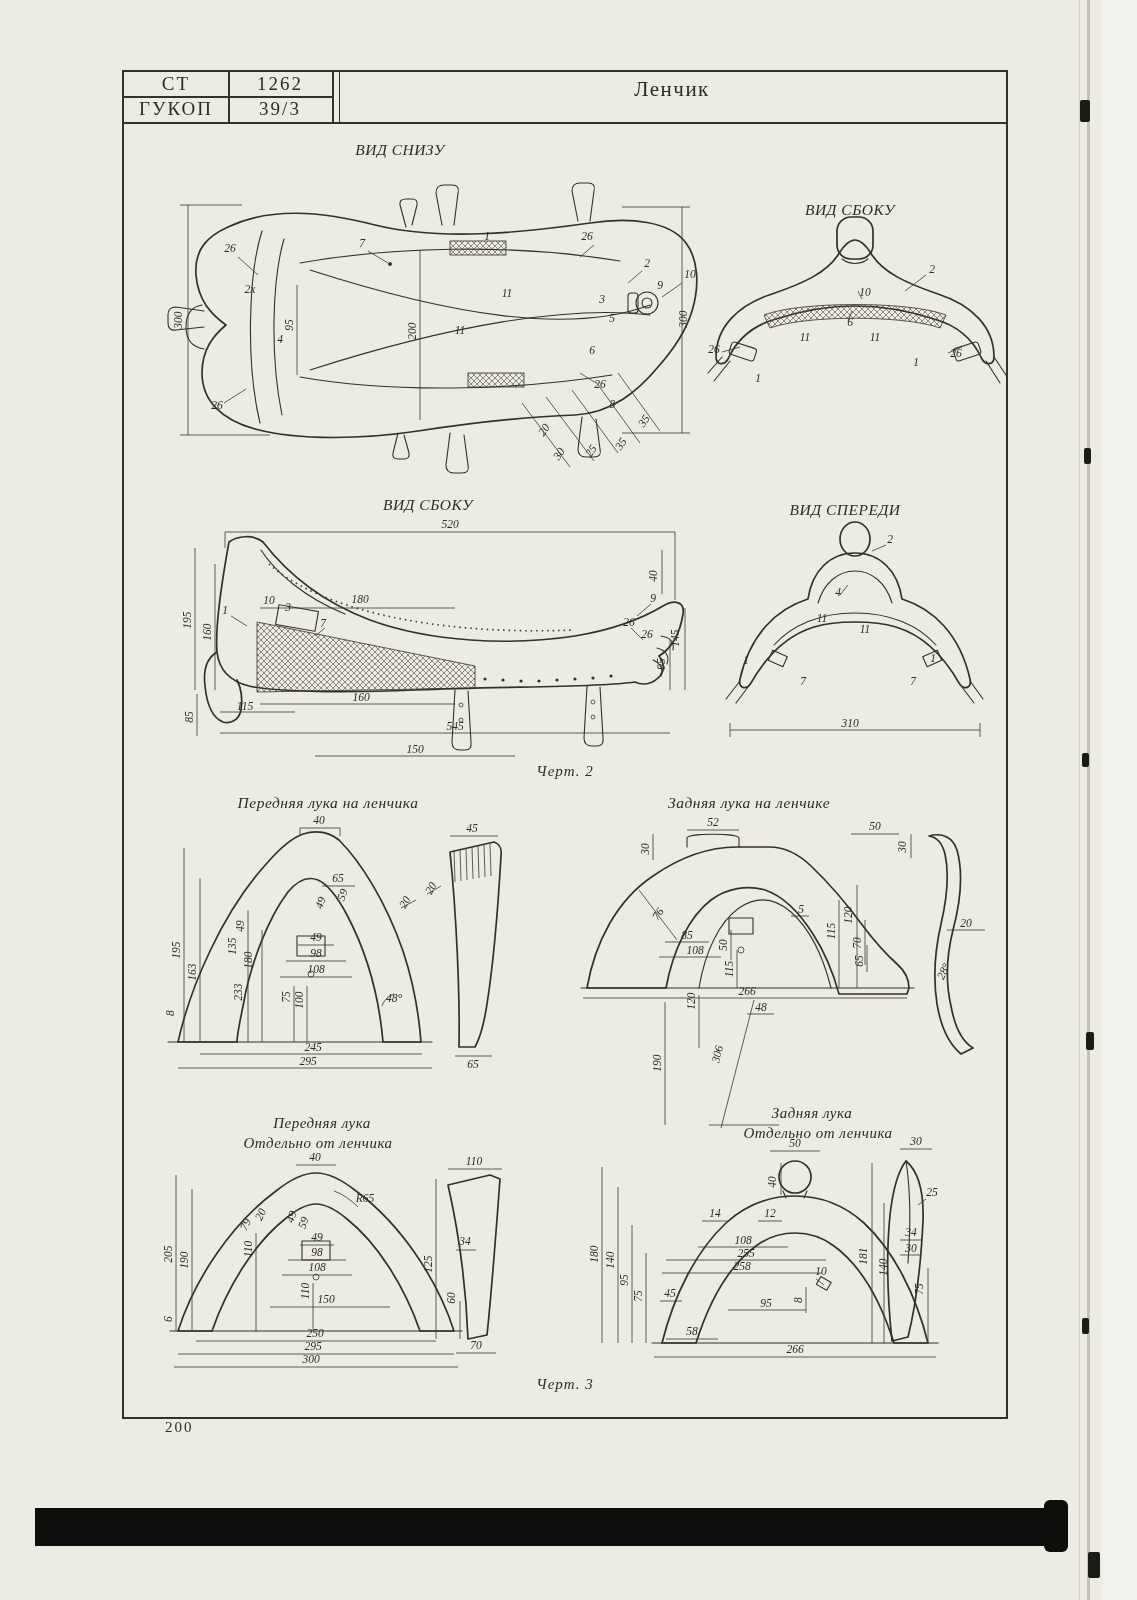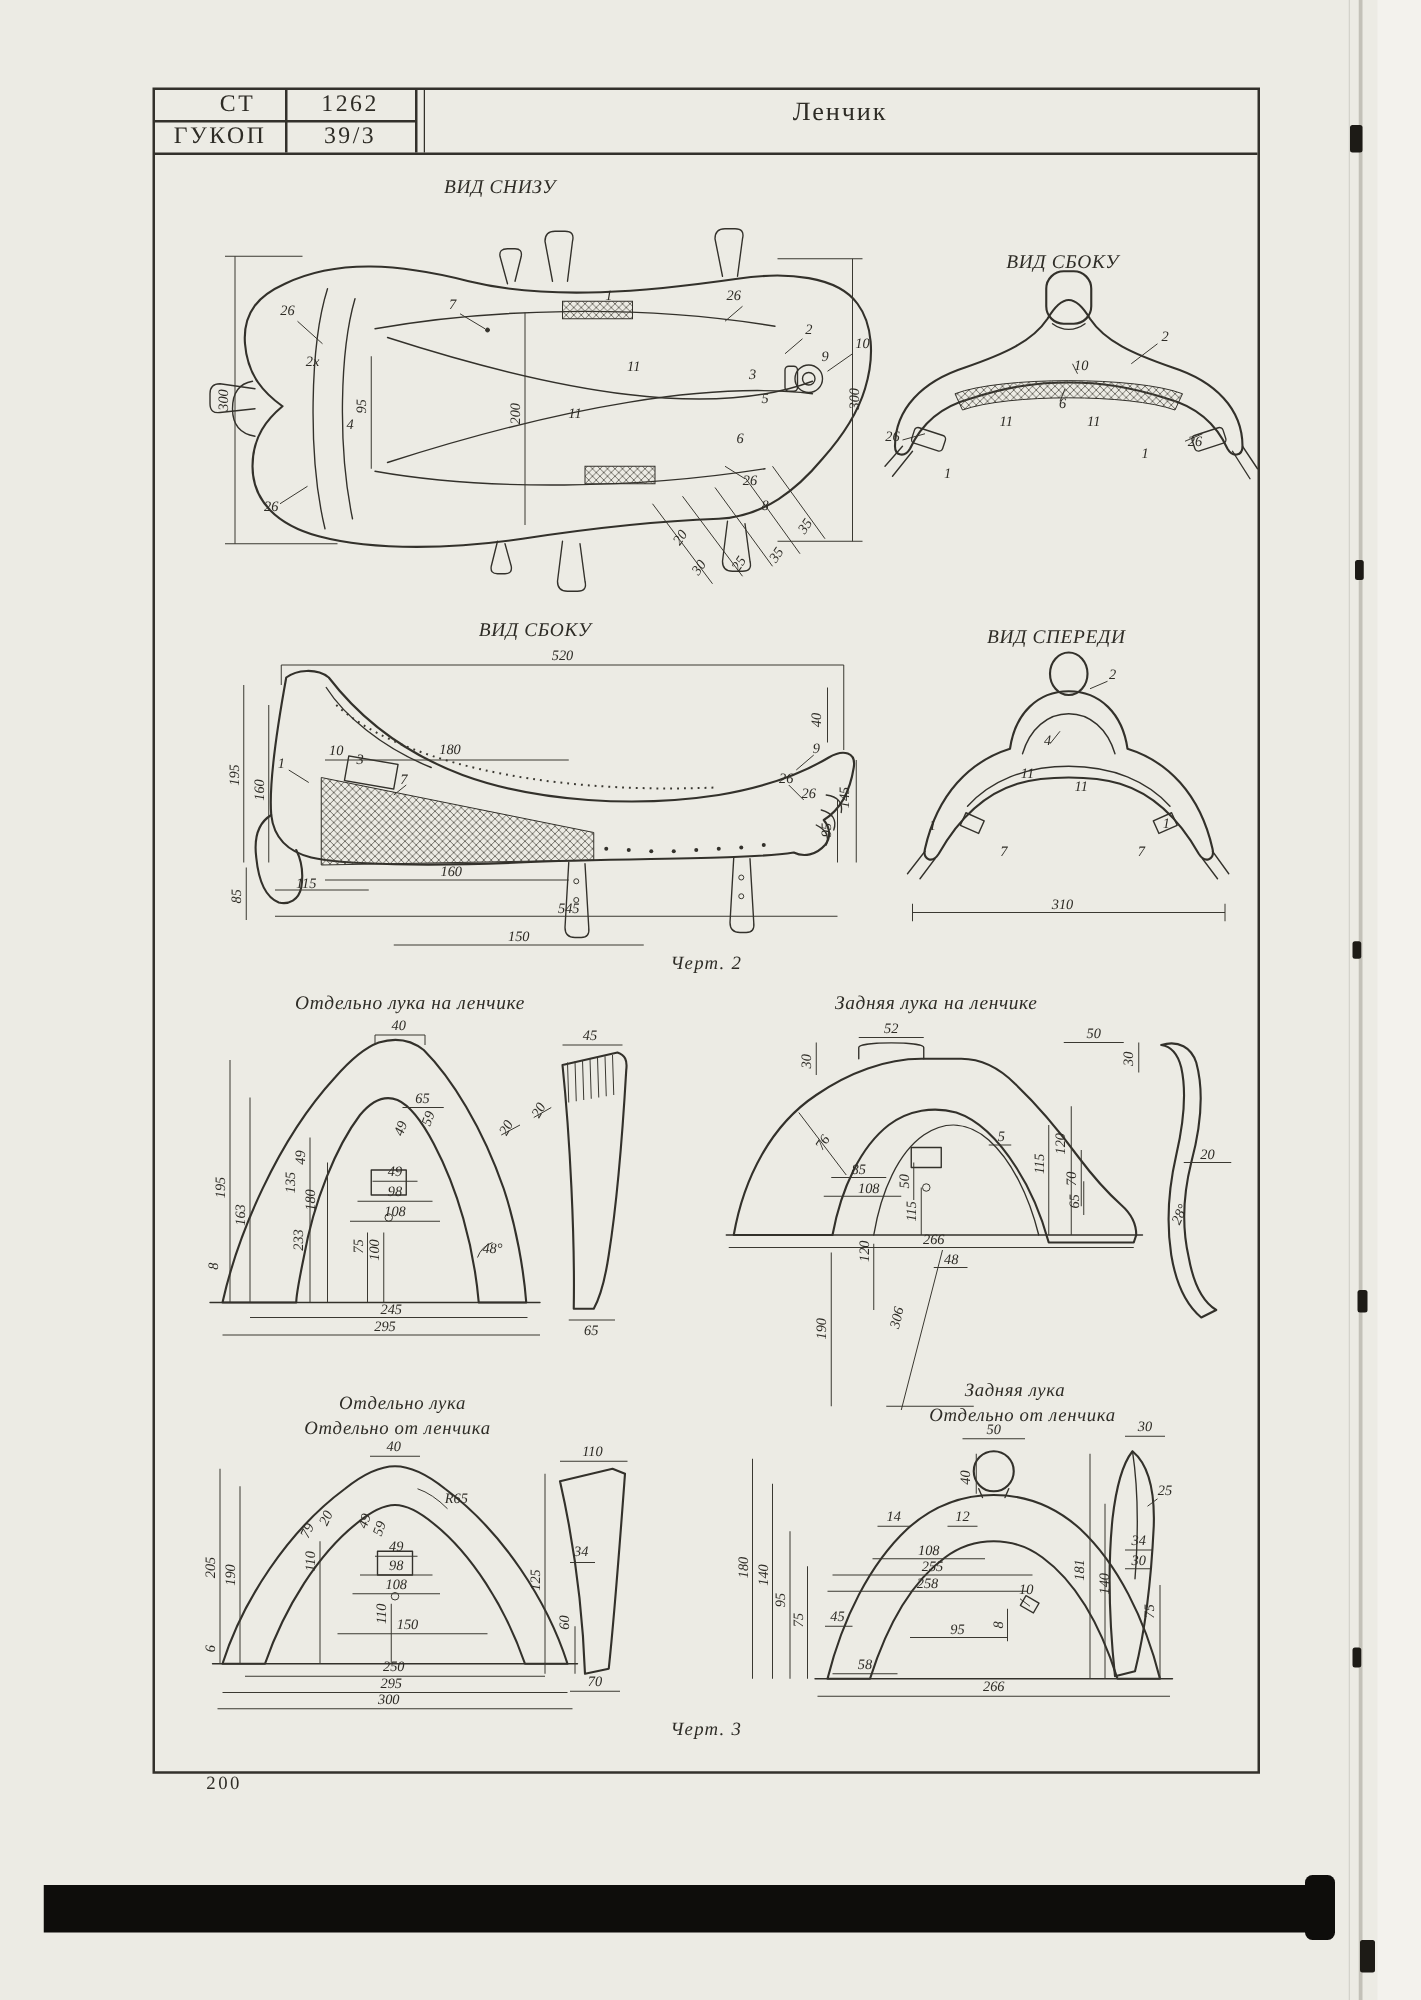--- a/index.html
+++ b/index.html
@@ -5,21 +5,21 @@
   html,body{margin:0;padding:0;background:#b9b7b0;}
   .page{position:relative;width:1137px;height:1600px;background:#ecebe4;overflow:hidden;
         font-family:"Liberation Serif","DejaVu Serif",serif;color:#2e2c26;}
   .rightstrip{position:absolute;left:1102px;top:0;width:35px;height:1600px;background:#f3f2ed;}
   .frame{position:absolute;left:122px;top:70px;width:882px;height:1345px;border:2.5px solid #33312b;}
   .hdr{position:absolute;left:0;top:0;width:100%;height:50px;border-bottom:2px solid #33312b;}
   .stamp{position:absolute;left:0;top:0;width:208px;height:50px;}
   .stamp .vline{position:absolute;left:104px;top:0;bottom:0;width:1.5px;background:#33312b;}
   .stamp .hline{position:absolute;left:0;right:0;top:24px;height:1.5px;background:#33312b;}
   .cell{position:absolute;width:104px;text-align:center;font-size:19px;letter-spacing:2px;line-height:24px;}
-  .c1r1{left:0;top:0;padding-left:14px;} .c2r1{left:104px;top:0;} .c1r2{left:0;top:25px;} .c2r2{left:104px;top:25px;}
+  .c1r1{left:0;top:0;} .c2r1{left:104px;top:0;} .c1r2{left:0;top:25px;} .c2r2{left:104px;top:25px;}
   .stamp-sep{position:absolute;left:208px;top:0;bottom:0;width:5px;border-left:2px solid #33312b;border-right:1.5px solid #33312b;}
   .doc-title{position:absolute;left:214px;right:0;top:0;height:34px;display:flex;align-items:center;justify-content:center;
              font-size:21px;letter-spacing:1.5px;}
   .pnl{position:absolute;}
   .pnl svg{position:absolute;left:0;top:0;overflow:visible;}
   .ptitle{position:absolute;transform:translateX(-50%);font-style:italic;font-size:15.5px;white-space:nowrap;letter-spacing:.5px;font-family:Liberation Serif, serif;}
   .o{fill:none;stroke:#33312b;stroke-width:1.7;stroke-linecap:round;stroke-linejoin:round;}
   .o1{fill:none;stroke:#33312b;stroke-width:1.1;stroke-linecap:round;stroke-linejoin:round;}
   .d{fill:none;stroke:#3a3831;stroke-width:.8;}
   text.t{font:italic 11.5px "Liberation Serif","DejaVu Serif",serif;fill:#2e2c26;text-anchor:middle;}
@@ -251,21 +251,21 @@
       <text class="t" x="165" y="138">11</text>
       <text class="t" x="46" y="169">1</text>
       <text class="t" x="233" y="167">1</text>
       <text class="t" x="103" y="190">7</text>
       <text class="t" x="213" y="190">7</text>
       <text class="t" x="150" y="232">310</text>
     </svg>
   </div>
 
   <div class="pnl" style="left:150px;top:790px;width:370px;height:295px">
-    <span class="ptitle" style="left:178px;top:4px">Отдельно лука на ленчике</span>
+    <span class="ptitle" style="left:178px;top:4px">Передняя лука на ленчика</span>
     <svg width="370" height="295" viewBox="0 0 370 295">
       <path class="o" d="M28,252 C40,198 72,122 118,72 C132,56 142,48 153,44 C166,40 179,42 189,50 C211,72 236,112 253,161 C263,191 269,226 271,252 L233,252 C229,206 216,161 197,125 C187,106 177,94 168,90 C158,86 148,90 138,102 C119,127 101,171 93,216 C89,236 87,245 87,252 Z"></path>
       <line class="o1" x1="18" y1="252" x2="282" y2="252"></line>
       <rect class="o1" x="147" y="146" width="28" height="20"></rect>
       <circle class="d" cx="161" cy="184" r="3"></circle>
       <path class="o" d="M300,62 L344,52 C350,54 352,58 351,66 C348,118 344,170 337,214 C334,234 330,248 325,257 L309,257 C310,200 306,120 300,62 Z"></path>
       <path class="d" d="M304,60 L305,92 M310,59 L311,91 M316,58 L317,90 M322,57 L323,89 M328,56 L329,88 M334,55 L335,87 M340,54 L341,86"></path>
       <g class="d">
         <line x1="150" y1="38" x2="190" y2="38"></line>
           <line x1="150" y1="38" x2="150" y2="46"></line>
@@ -365,21 +365,21 @@
       <text class="t" x="164" y="179" transform="rotate(-90 164 179)">115</text>
       <text class="t" x="192" y="221">48</text>
       <text class="t" x="178" y="205">266</text>
       <text class="t" x="126" y="211" transform="rotate(-90 126 211)">120</text>
       <text class="t" x="92" y="273" transform="rotate(-90 92 273)">190</text>
       <text class="t" x="152" y="265" transform="rotate(-76 152 265)">306</text>
     </svg>
   </div>
 
   <div class="pnl" style="left:150px;top:1113px;width:380px;height:262px">
-    <span class="ptitle" style="left:172px;top:2px;font-size:15px">Отдельно лука</span>
+    <span class="ptitle" style="left:172px;top:2px;font-size:15px">Передняя лука</span>
     <span class="ptitle" style="left:168px;top:22px;font-size:15px">Отдельно от ленчика</span>
     <svg width="380" height="262" viewBox="0 0 380 262">
       <path class="o" d="M28,218 C44,168 80,112 126,78 C141,66 154,60 166,60 C178,60 191,66 206,78 C252,112 288,168 304,218 L270,218 C254,172 227,130 197,106 C185,96 174,91 166,91 C158,91 147,96 135,106 C105,130 78,172 62,218 Z"></path>
       <line class="o1" x1="20" y1="218" x2="312" y2="218"></line>
       <rect class="o1" x="152" y="128" width="28" height="19"></rect>
       <circle class="d" cx="166" cy="164" r="3"></circle>
       <path class="o" d="M298,72 L340,62 L350,66 C346,120 342,175 337,222 L318,226 C316,172 308,116 298,72 Z"></path>
       <g class="d">
         <line x1="146" y1="52" x2="186" y2="52"></line>
         <line x1="298" y1="56" x2="352" y2="56"></line>

